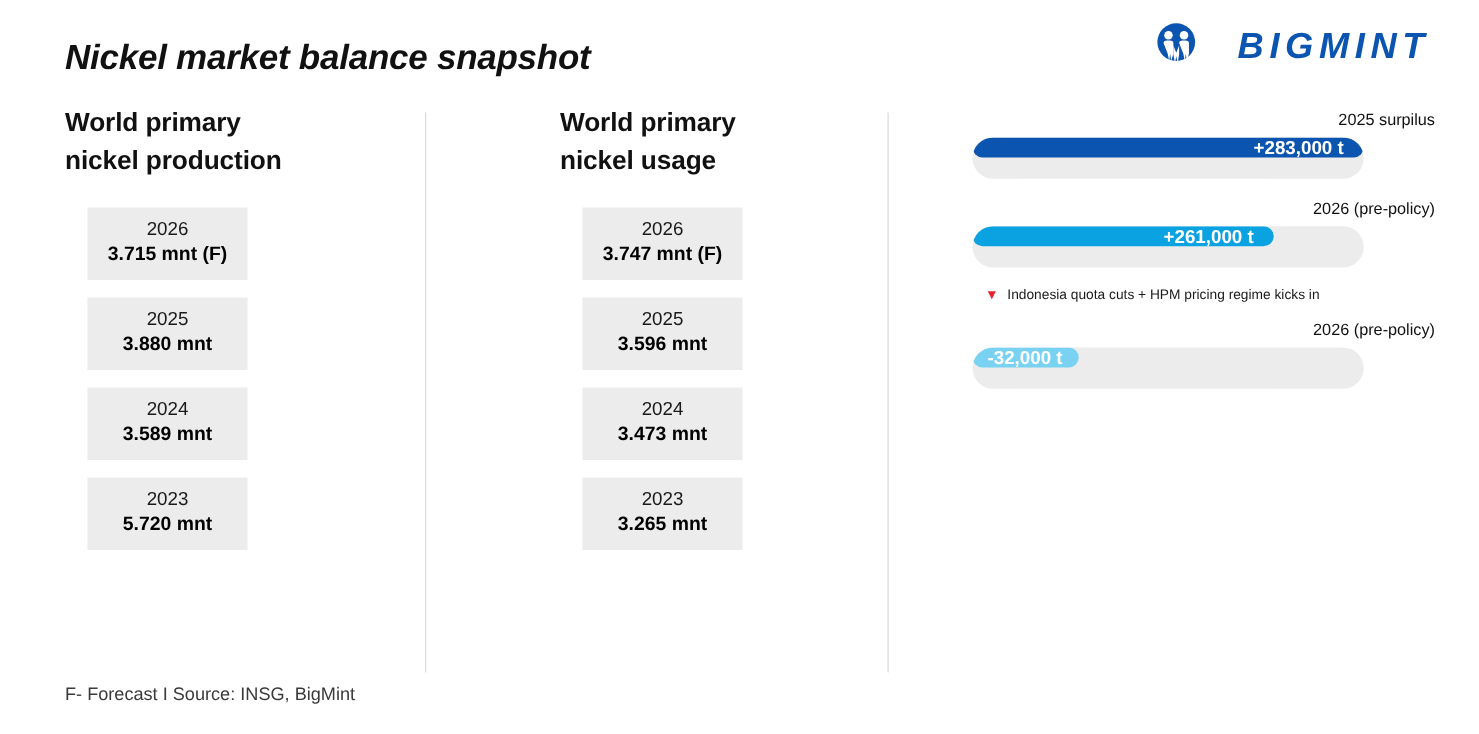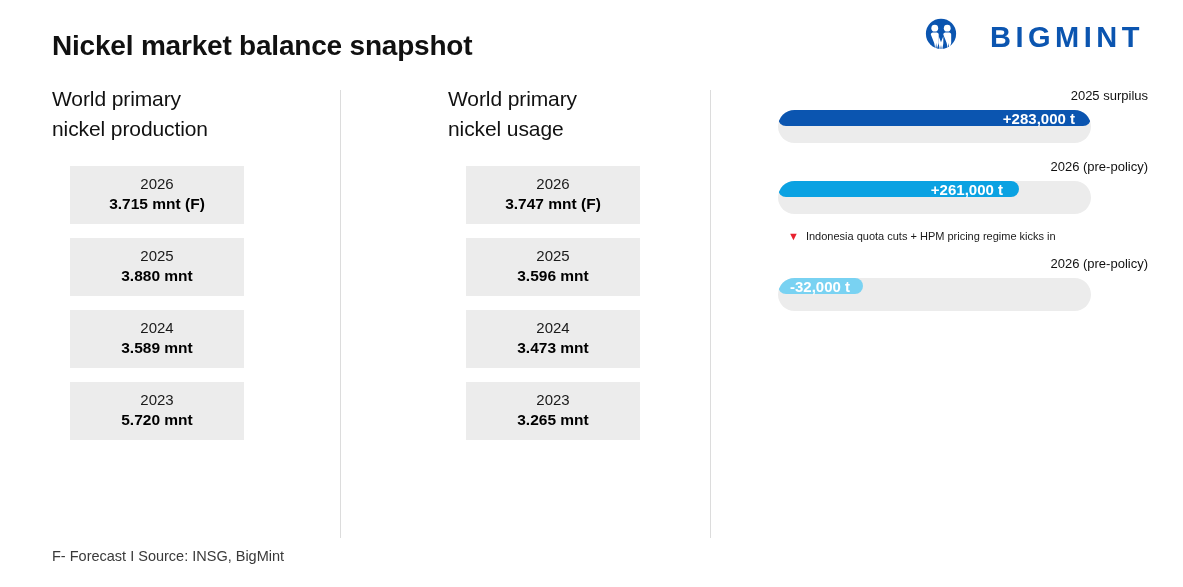--- a/index.html
+++ b/index.html
@@ -15,20 +15,21 @@
     overflow: hidden;
     position: relative;
   }
 
   
   .header {
     position: absolute;
     left: 0; top: 0;
     width: 1176px;
     height: 78px;
+    font-style: italic;
   }
   .page-title {
     position: absolute;
     left: 52px;
     top: 30px;
     font-size: 28px;
     font-weight: bold;
     letter-spacing: -0.2px;
     color: #111111;
     white-space: nowrap;
@@ -76,35 +77,35 @@
   .col {
     position: absolute;
     top: 0;
   }
   .col-1 { left: 52px; width: 285px; }
   .col-2 { left: 448px; width: 260px; }
   .col-3 { left: 778px; width: 370px; }
 
   .col-title {
     font-size: 21px;
-    font-weight: normal;
+    font-weight: bold;
     line-height: 1.42;
     color: #111111;
     margin: 0 0 22px 0;
     letter-spacing: -0.1px;
   }
 
   
   .cards {
     display: flex;
     flex-direction: column;
     gap: 14px;
   }
   .card {
-    width: 174px;
+    width: 128px;
     height: 58px;
     background: #ececec;
     display: flex;
     flex-direction: column;
     align-items: center;
     justify-content: center;
     margin-left: 18px;
   }
   .card-year {
     font-size: 15px;

